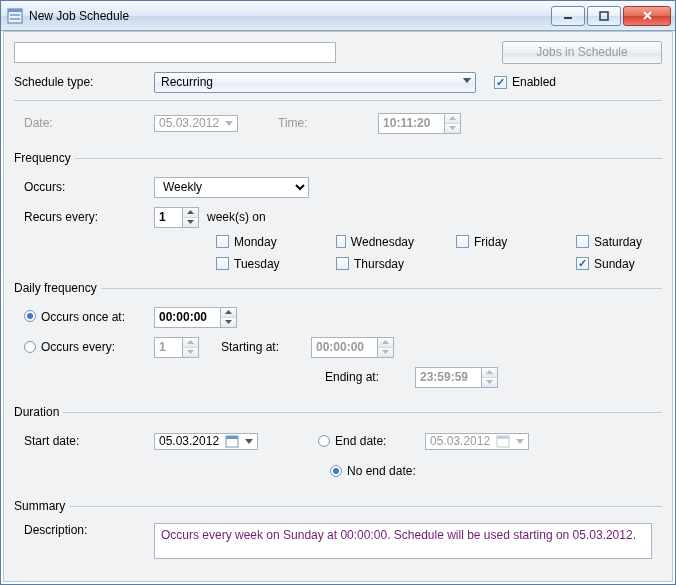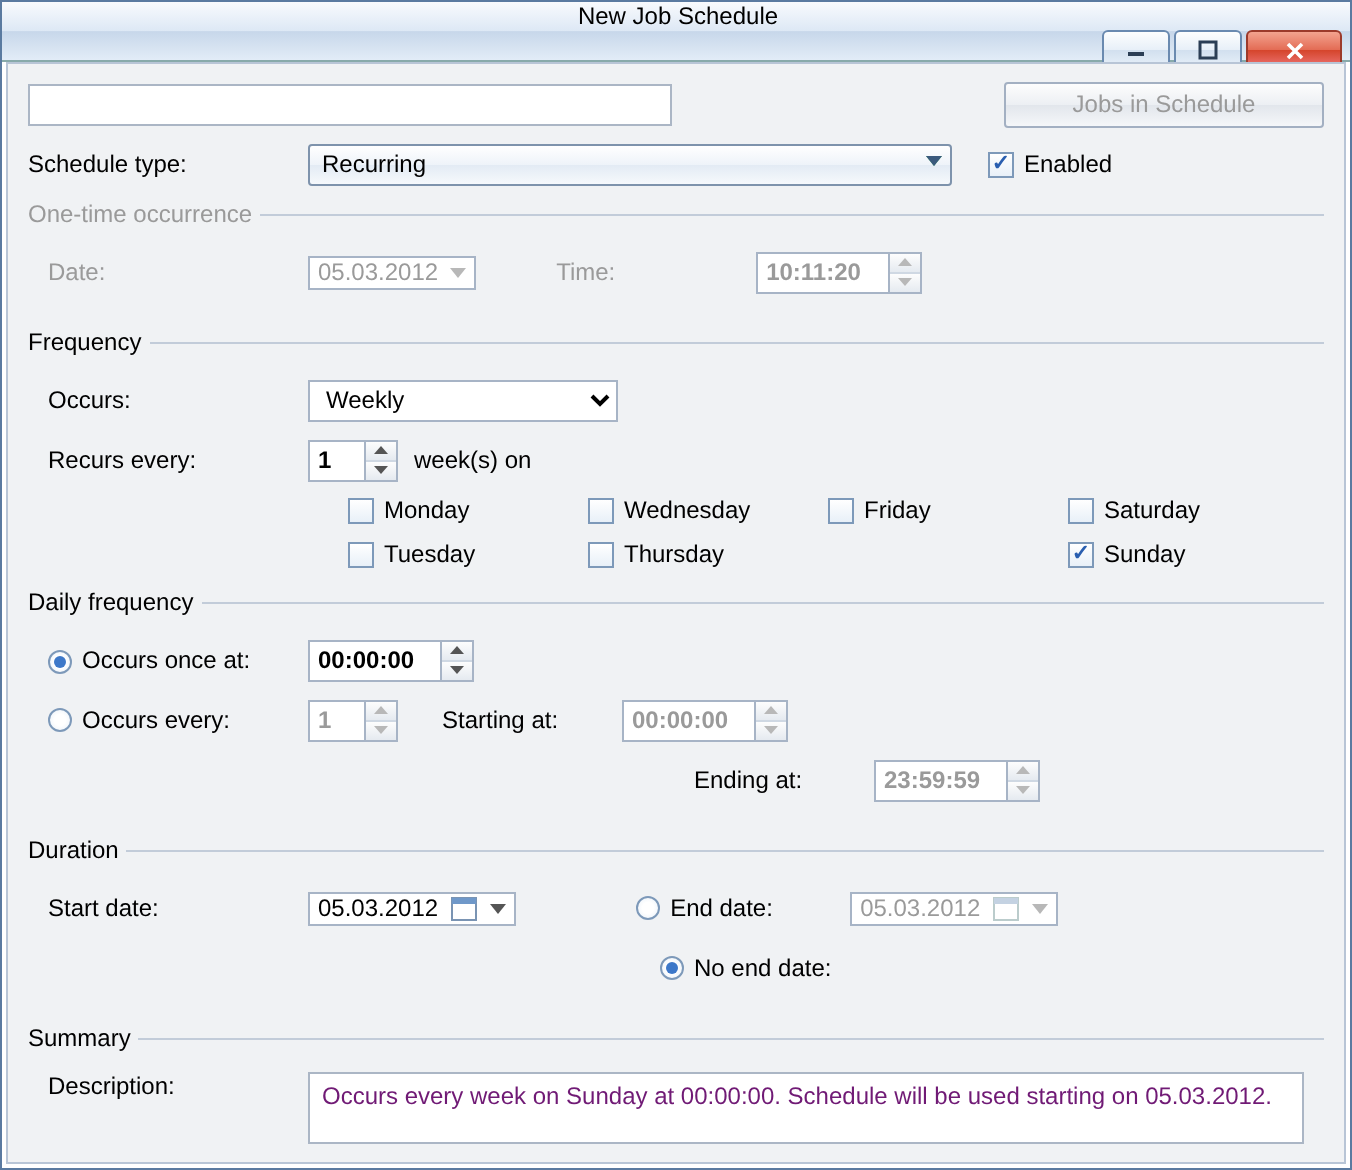--- a/index.html
+++ b/index.html
@@ -1,18 +1,18 @@
 <!DOCTYPE html>
 <html><head>
 <meta charset="utf-8">
 <style>
   * { box-sizing: border-box; font-family: "Segoe UI", Tahoma, sans-serif; font-size: 12px; }
   body { margin: 0; background: #d0d0d0; }
   .window { width:676px; height:585px; background:#fff; border:1px solid #5a7aa0; position:relative; box-shadow:0 0 6px rgba(0,0,0,.3); }
-  .titlebar { height:30px; background:linear-gradient(#f8fafd,#dde8f5 50%,#c7d7ea 51%,#e2ecf7); border-bottom:1px solid #8aa; display:flex; align-items:center; padding:0 4px 0 6px;flex-direction:column; }
+  .titlebar { height:30px; background:linear-gradient(#f8fafd,#dde8f5 50%,#c7d7ea 51%,#e2ecf7); border-bottom:1px solid #8aa; display:flex; align-items:center; padding:0 4px 0 6px; }
   .titlebar .icon { width:16px; height:16px; margin-right:6px; }
   .titlebar .title { color:#000; flex:1; }
   .winbtns { display:flex; gap:0; margin-left:auto; }
   .winbtn { width:34px; height:20px; border:1px solid #6a8ab0; background:linear-gradient(#fdfefe,#e7eff8 50%,#d2e0ef 51%,#e9f2fa); border-radius:3px; margin-left:2px; display:flex; align-items:center; justify-content:center; color:#2b3e55; }
   .winbtn.close { width:48px; background:linear-gradient(#f3a38f,#e36b54 50%,#d5452c 51%,#e77); border-color:#9c3a2b; color:#fff; }
   .content { position:absolute; top:30px; left:2px; right:2px; bottom:2px; border:1px solid #b8c5d6; background:#f0f2f4; padding:8px 10px 8px 10px; }
   .row { display:flex; align-items:center; min-height:24px; margin-bottom:6px; }
   .lbl { width:140px; color:#000; }
   .lbl.sub { padding-left:10px; }
   .lbl.disabled, .disabled, select:disabled, input:disabled, button:disabled { color:#9a9a9a; }
@@ -28,21 +28,21 @@
   fieldset { border:1px solid #c2ccd9; border-width:1px 0 0 0; margin:6px 0 2px 0; padding:10px 0 4px 0; position:relative; }
   fieldset legend { color:#000; padding:0 4px 0 0; font-size:12px; }
   fieldset.disabled legend { color:#9a9a9a; }
   select, input.spin { border:1px solid #a7b4c6; height:21px; background:#fff; padding:0 4px; }
   .spinwrap { display:inline-flex; }
   .spinwrap input { border-right:none;font-weight:bold; }
   .spinbtns { width:17px; display:flex; flex-direction:column; border:1px solid #a7b4c6; }
   .spinbtns div { flex:1; background:linear-gradient(#fdfdfd,#e5eaf0); display:flex; align-items:center; justify-content:center; }
   .spinbtns div:first-child { border-bottom:1px solid #cfd8e3; }
   .days { display:grid; grid-template-columns: 120px 120px 120px 120px; row-gap:8px; margin-left:160px; margin-top:4px; }
-  .dayitem { display:flex; align-items:center; }
+  .dayitem { display:flex; align-items:flex-start;margin-left:42px; }
   textarea.summary { width:498px; height:36px; border:1px solid #abb6c5; background:#fff; padding:4px 6px; resize:none; color:#701a75; font-family:inherit; overflow-y:scroll; }
   .btnrow { display:flex; justify-content:flex-end; gap:6px; padding-top:8px; }
   .date-dd { display:inline-flex; align-items:center; border:1px solid #a7b4c6; height:17px; background:#fff; padding:0 4px; gap:6px; }
   svg.tri { width:8px; height:8px; }
   .col2 { width:100px; color:#9a9a9a; }
   .freq-right-lbl { width:90px; }
 </style>
 </head>
 <body>
 
@@ -90,21 +90,20 @@
             <path d="M0 2 L8 2 L4 7 Z" fill="#4a6"></path> 
             <path d="M0 2 L8 2 L4 7 Z" fill="#3b5a7d"></path>
           </svg>
       </div>
       <div style="width:18px"></div>
       <span class="chk checked"></span>
       <span>Enabled</span>
     </div>
 
     <fieldset class="disabled">
-      <legend>One-time occurrence</legend>
       <div class="row">
         <span class="lbl sub disabled">Date:</span>
         <span class="date-dd disabled" style="color:#9a9a9a">
           <span>05.03.2012</span>
           <svg class="tri" viewBox="0 0 8 8">
               <path d="M0 2 L8 2 L4 7 Z" fill="#b8b8b8"></path>
             </svg>
         </span>
         <span class="col2" style="margin-left:40px">Time:</span>
         <span class="spinwrap">
@@ -179,21 +178,21 @@
         <div class="dayitem">
             <span class="chk checked"></span>
             <span>Sunday</span>
           </div>
       </div>
     </fieldset>
 
     <fieldset>
       <legend>Daily frequency</legend>
       <div class="row">
-        <span class="lbl sub" style="display:flex;align-items:flex-end">
+        <span class="lbl sub" style="display:flex;align-items:flex-start">
             <span class="radio sel"></span>
             <span>Occurs once at:</span>
           </span>
         <span class="spinwrap">
           <input class="spin" style="width: 66px;" value="00:00:00">
           <span class="spinbtns">
               <div>
                 <svg width="7" height="4">
                   <path d="M0 4 L7 4 L3.5 0 Z" fill="#555"></path>
                 </svg>
@@ -239,21 +238,21 @@
                 <svg width="7" height="4">
                   <path d="M0 0 L7 0 L3.5 4 Z" fill="#b8b8b8"></path>
                 </svg>
               </div>
             </span>
         </span>
       </div>
       <div class="row">
         <span class="lbl sub"></span>
           <span style="width:163px"></span>
-        <span class="freq-right-lbl" style="margin-left:30px">Ending at:</span>
+        <span class="freq-right-lbl" style="margin-left:8px">Ending at:</span>
         <span class="spinwrap">
           <input class="spin" disabled="" style="width: 66px; color: rgb(154, 154, 154);" value="23:59:59">
           <span class="spinbtns">
               <div>
                 <svg width="7" height="4">
                   <path d="M0 4 L7 4 L3.5 0 Z" fill="#b8b8b8"></path>
                 </svg>
               </div>
               <div>
                 <svg width="7" height="4">

